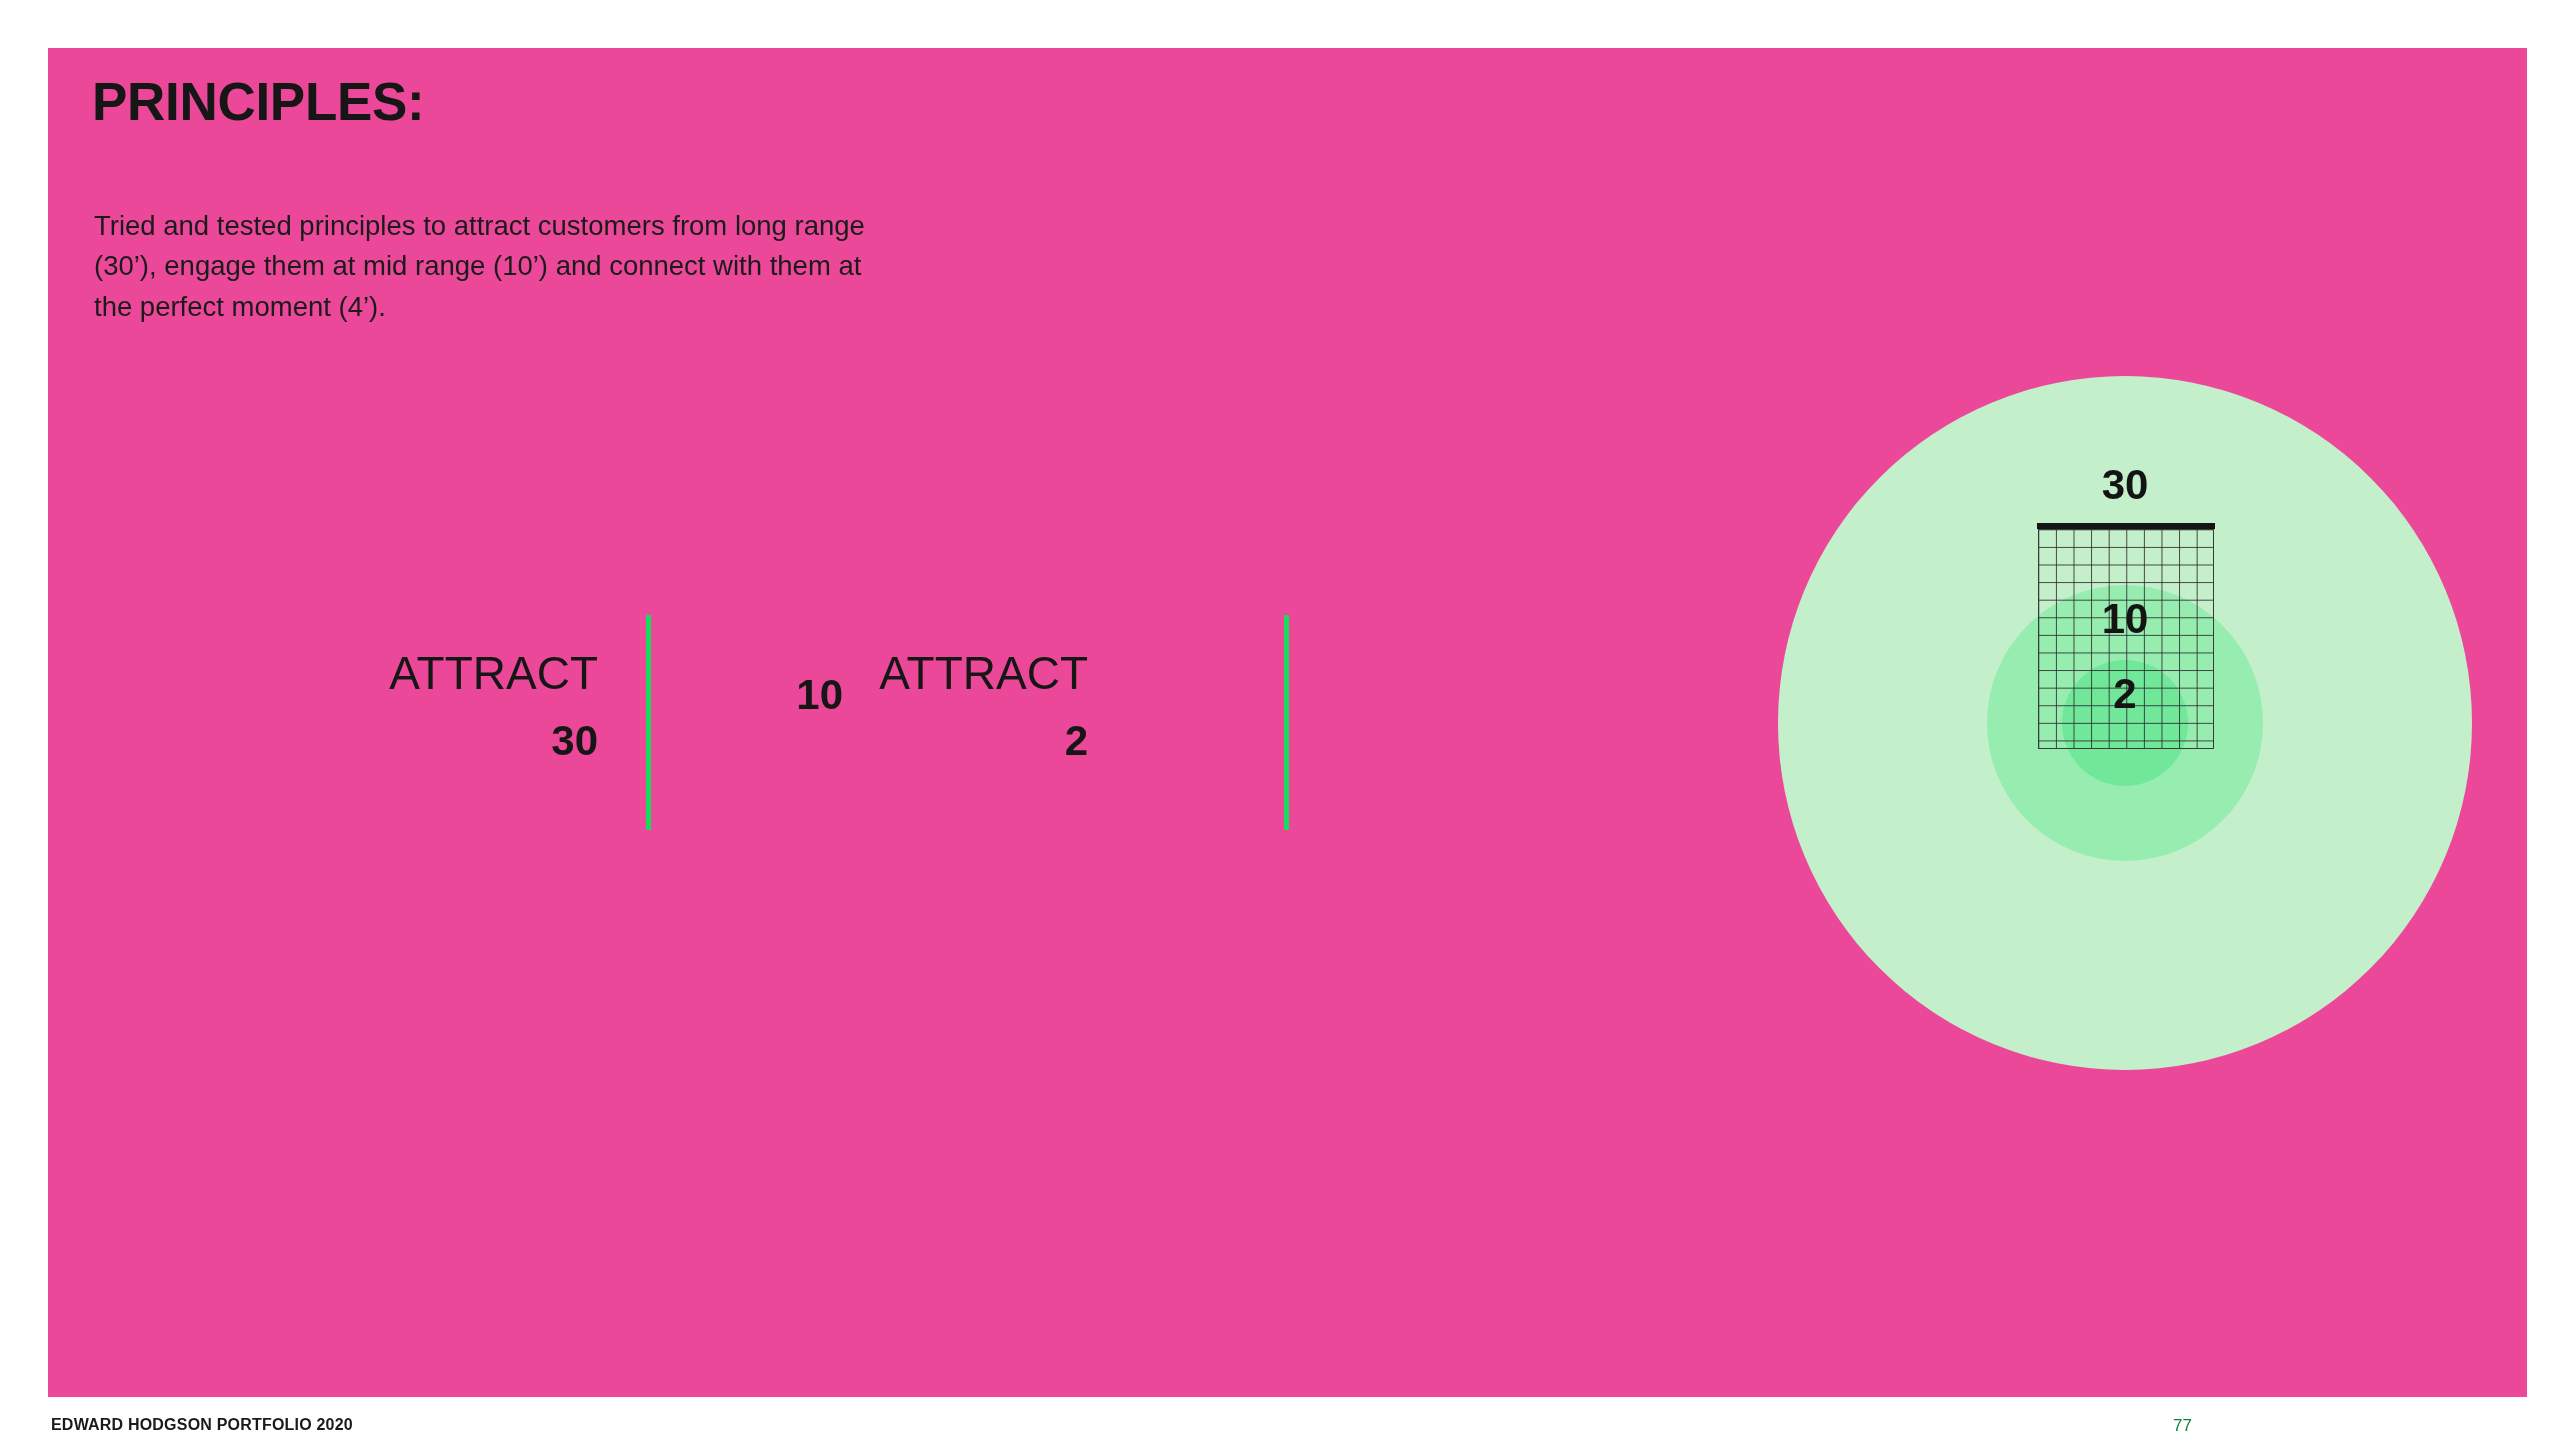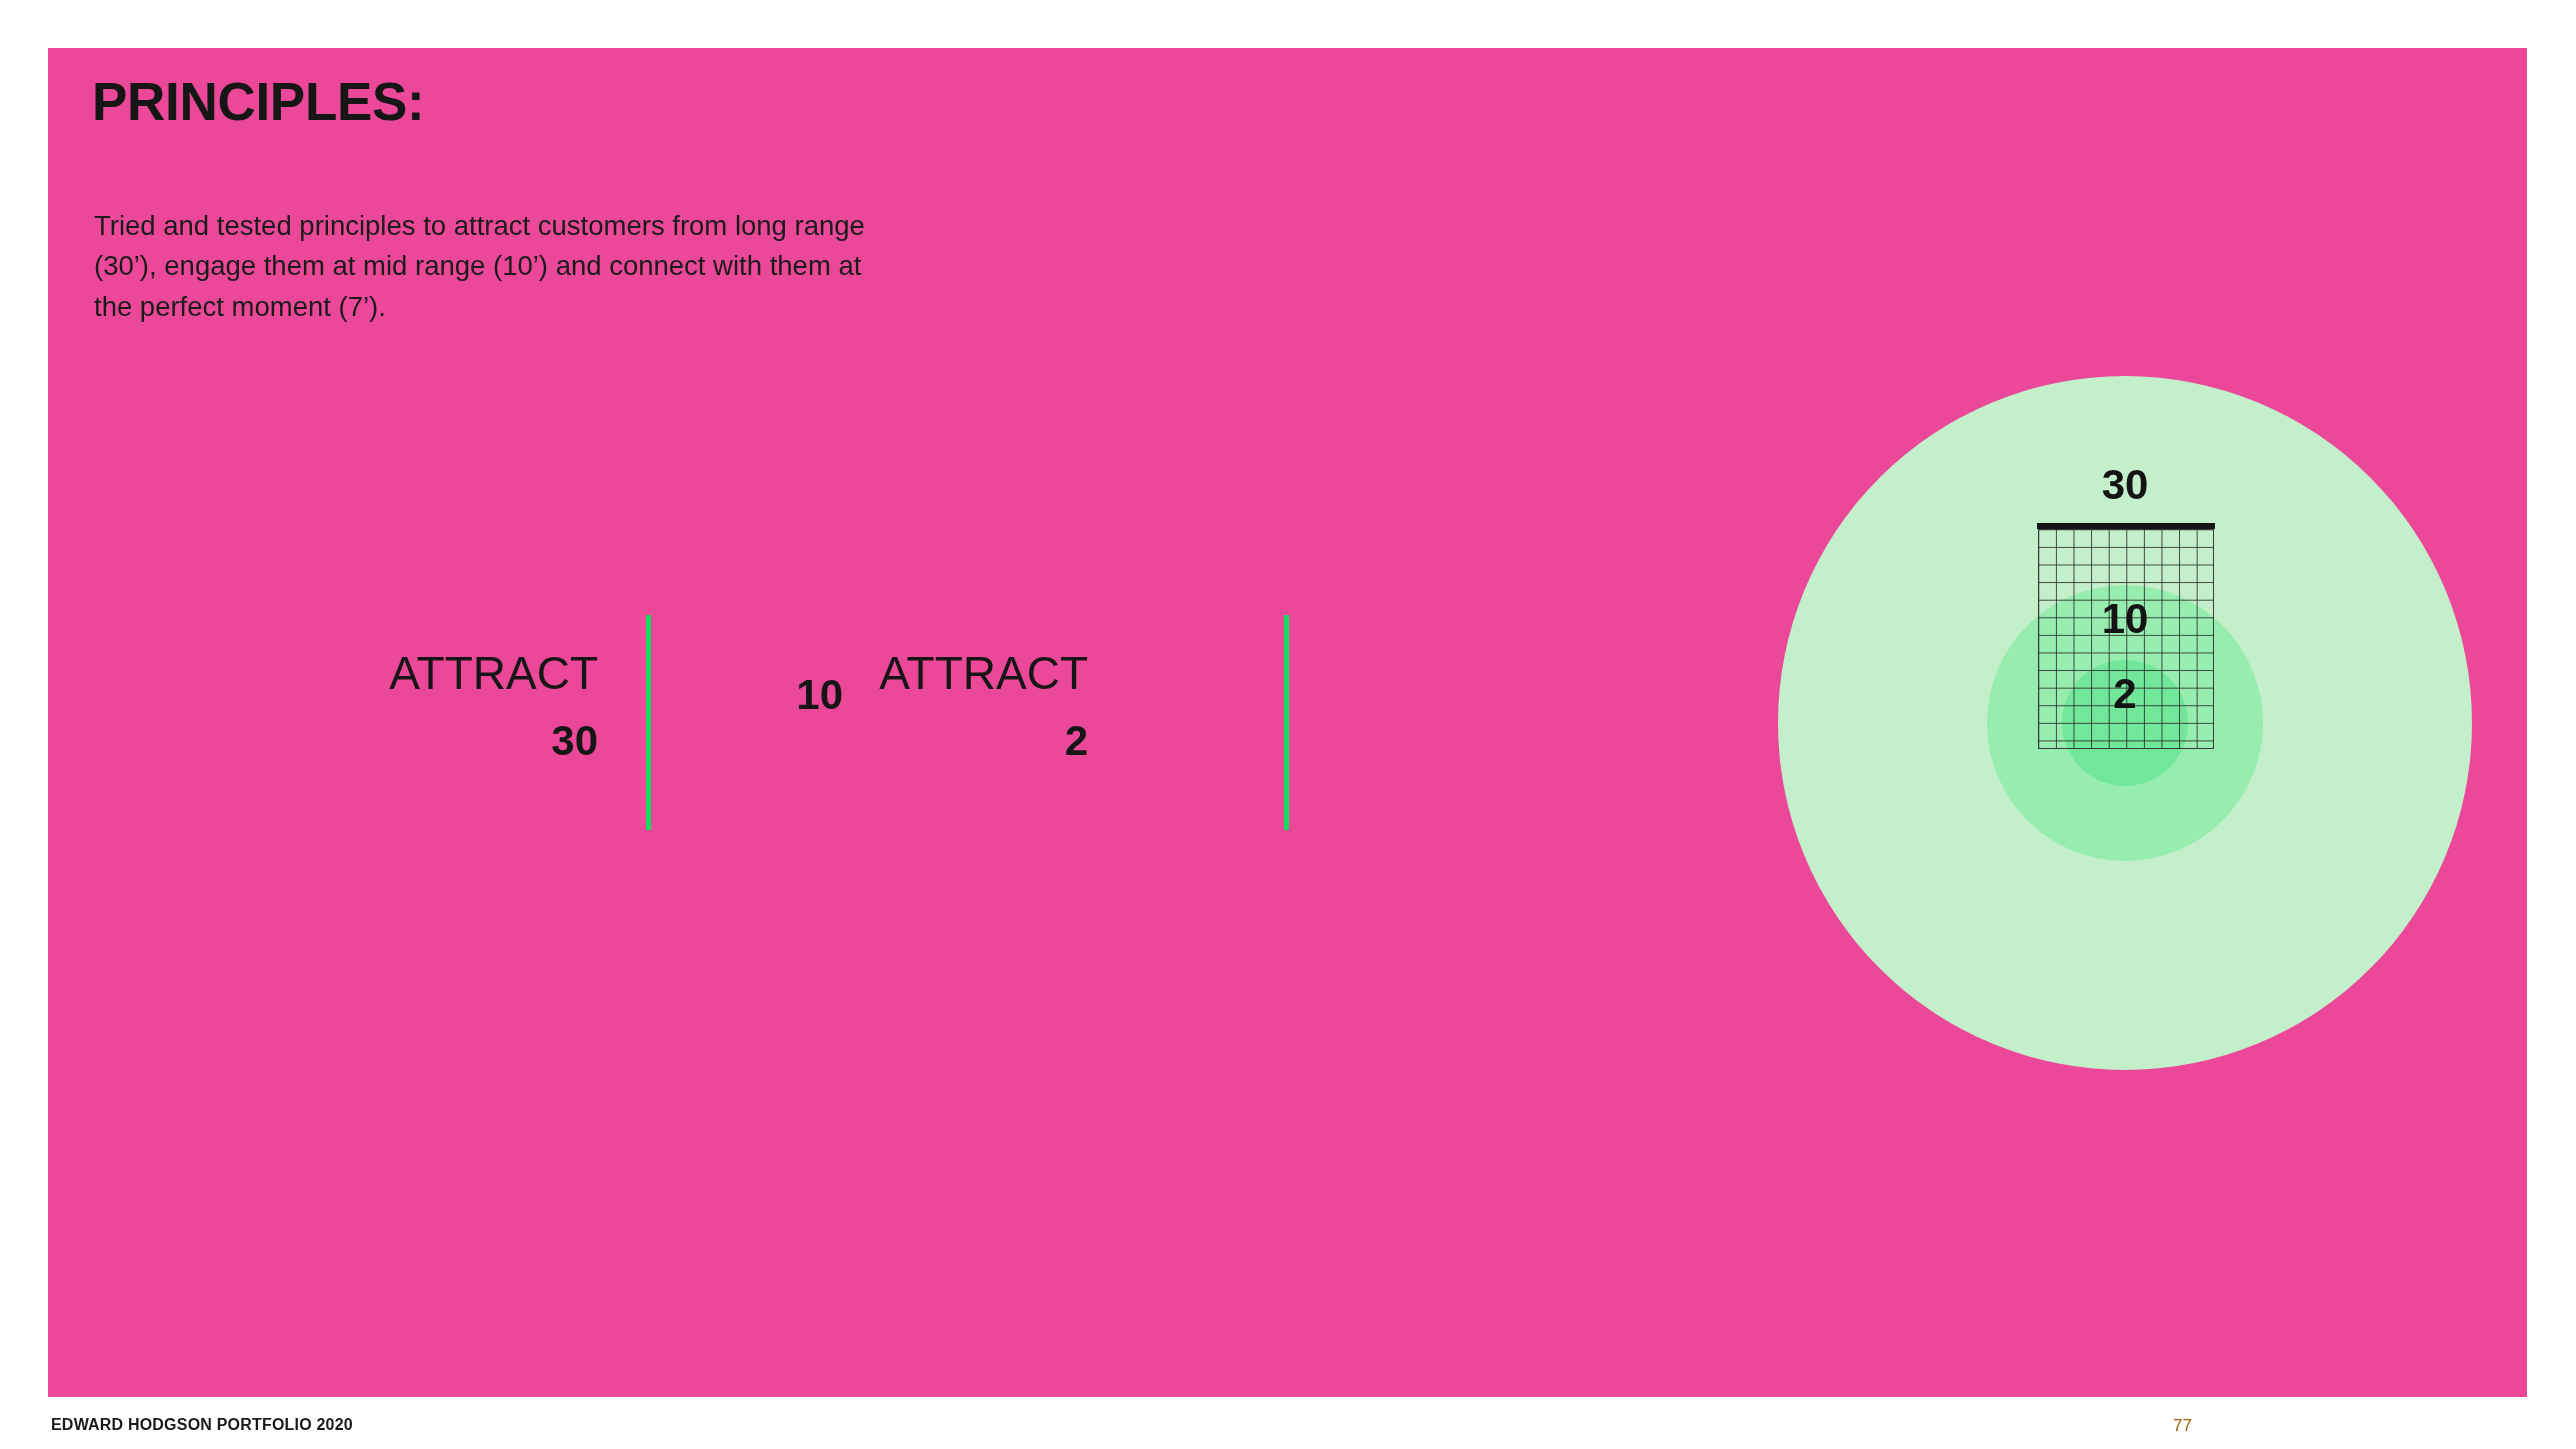--- a/index.html
+++ b/index.html
@@ -182,31 +182,31 @@
     letter-spacing: 0.2px;
     color: #1a1a1a;
     white-space: nowrap;
   }
   .footer-right {
     position: absolute;
     right: 48px;
     top: 0px;
     font-size: 17px;
     font-weight: 400;
-    color: #a16207;
+    color: #15803d;
   }
 </style>
 </head>
 <body style="background: rgb(255, 255, 255);">
 
 <div class="slide-canvas" style="background: #ec4899;">
 
   <div class="page-title">PRINCIPLES:</div>
 
-  <div class="intro-paragraph">Tried and tested principles to attract customers from long range (30’), engage them at mid range (10’) and connect with them at the perfect moment (7’).</div>
+  <div class="intro-paragraph">Tried and tested principles to attract customers from long range (30’), engage them at mid range (10’) and connect with them at the perfect moment (4’).</div>
 
   <div class="stages">
 
     <div class="stage stage-0">
       <div class="stage-label">ATTRACT</div>
       <div class="stage-value">30</div>
     </div>
 
     <div class="divider divider-0" style="background: rgb(22, 221, 92);"></div>
 

